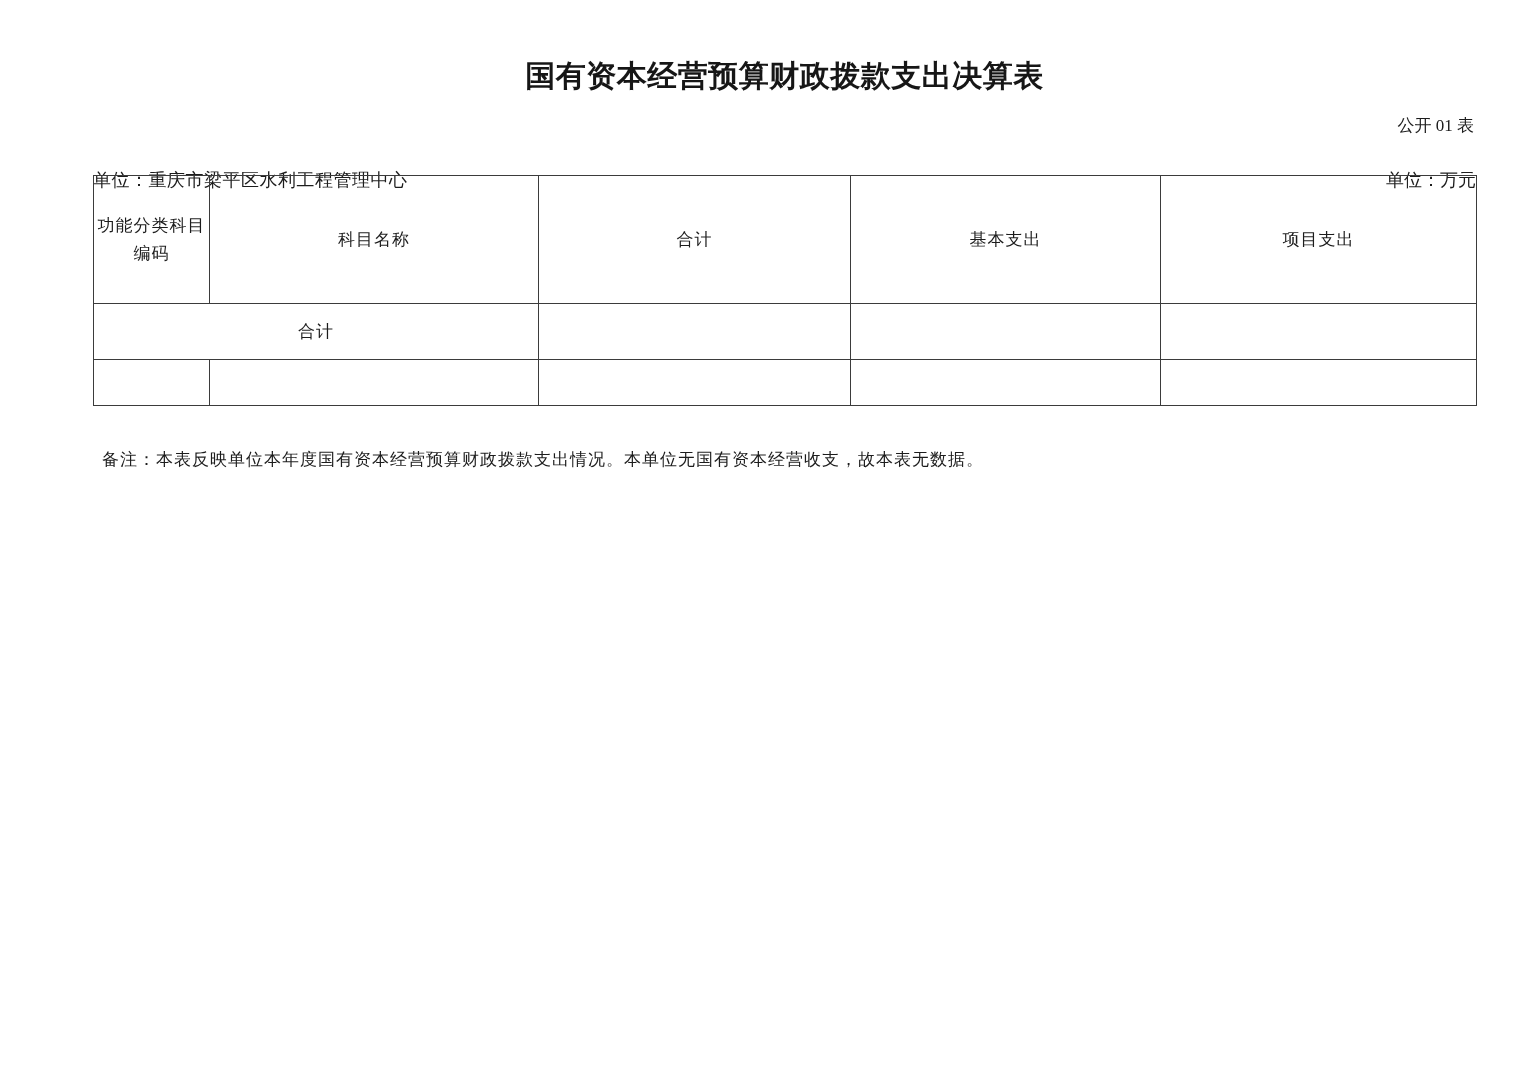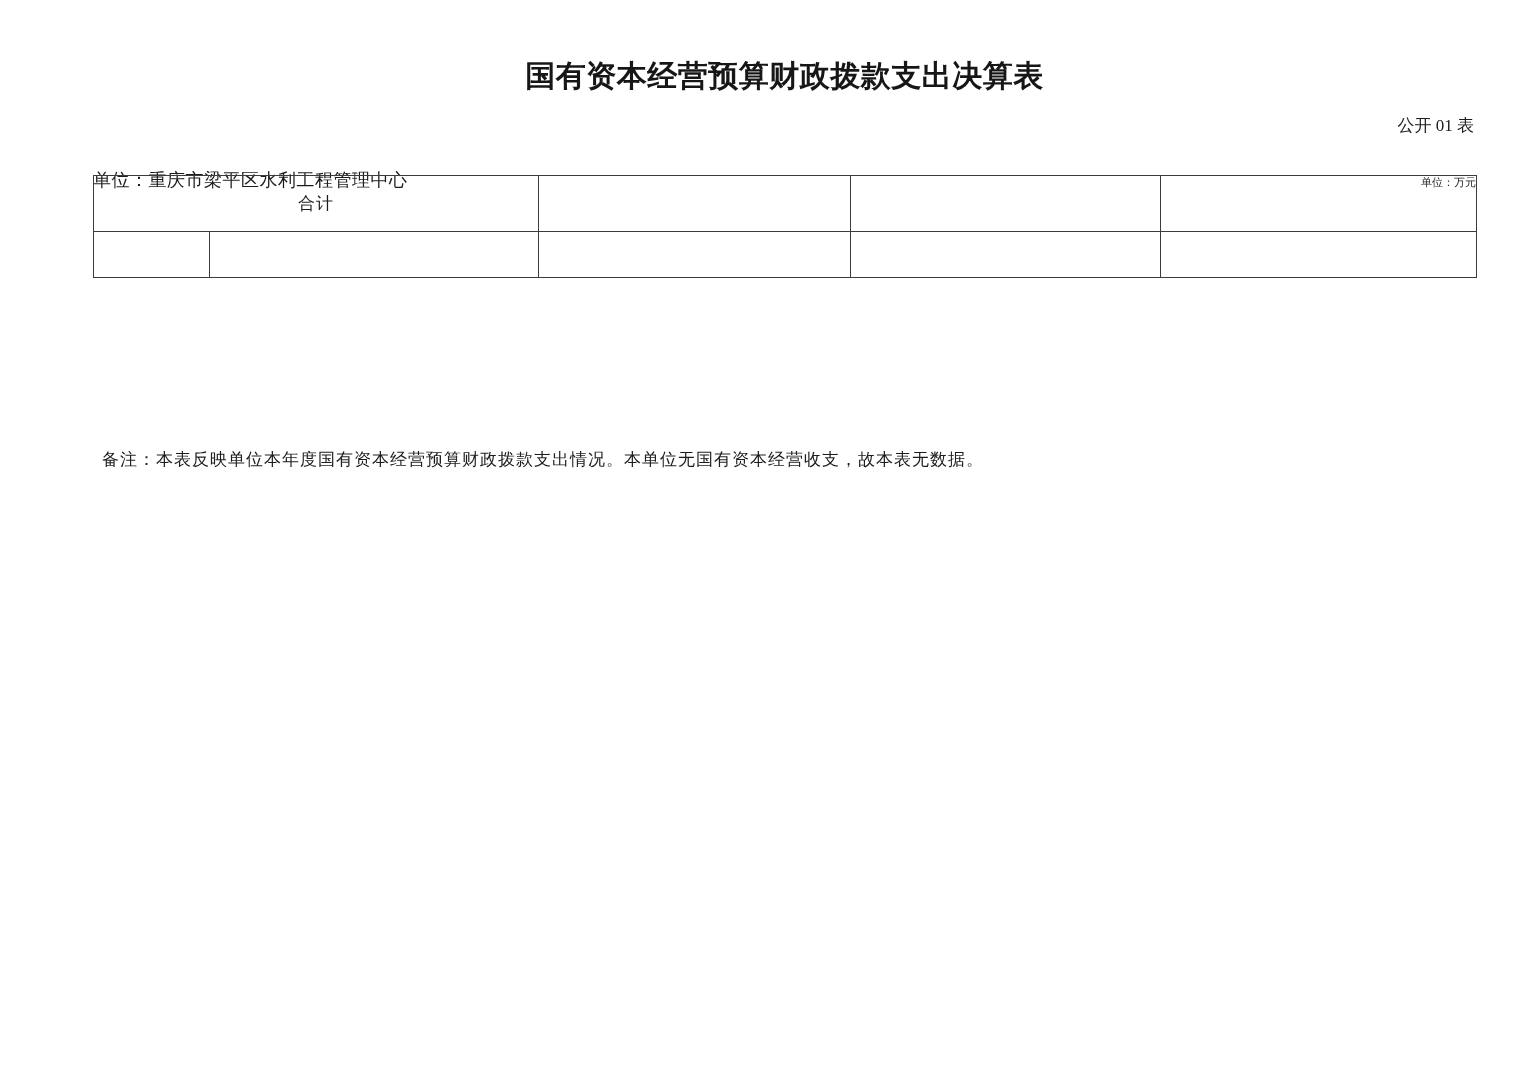--- a/index.html
+++ b/index.html
@@ -45,21 +45,21 @@
     position: absolute;
     top: 136px;
     left: 0;
     width: 100%;
     display: flex;
     justify-content: space-between;
     align-items: baseline;
     margin-top: 32px;
   }
   .unit-left { font-size: 18px; letter-spacing: 0.5px; white-space: nowrap; }
-  .unit-right { font-size: 11px; white-space: nowrap; }
+  .unit-right { font-size: 18px; white-space: nowrap; }
   table.fiscal-table {
     position: absolute;
     top: 175px;
     left: 0;
     width: 1383px;
     border-collapse: collapse;
     table-layout: fixed;
   }
   table.fiscal-table td {
     border: 1.5px solid #3b3b3b;
@@ -110,20 +110,30 @@
 
     <table class="fiscal-table">
       <colgroup>
         <col style="width:116px">
         <col style="width:329px">
         <col style="width:312px">
         <col style="width:310px">
         <col style="width:316px">
       </colgroup>
       <tbody>
+        <tr class="row-col-header">
+          <td>
+            <span>功能分类科目</span><br>
+            <span>编码</span>
+          </td>
+          <td>科目名称</td>
+          <td>合计</td>
+          <td>基本支出</td>
+          <td>项目支出</td>
+        </tr>
         <tr class="row-total">
           <td colspan="2">合计</td>
           <td></td>
           <td></td>
           <td></td>
         </tr>
         <tr class="row-empty">
           <td></td>
           <td></td>
           <td></td>

